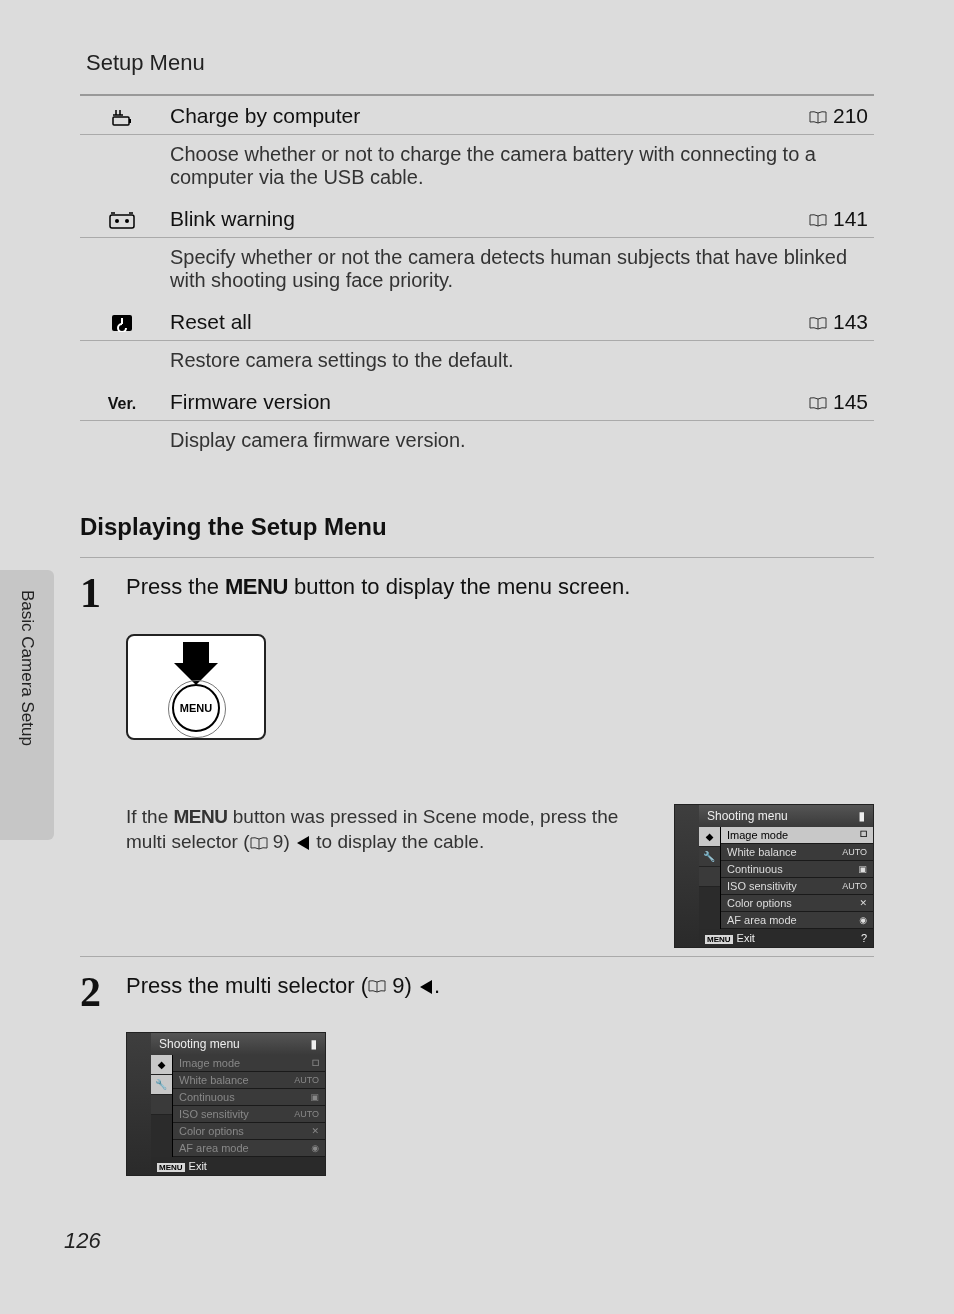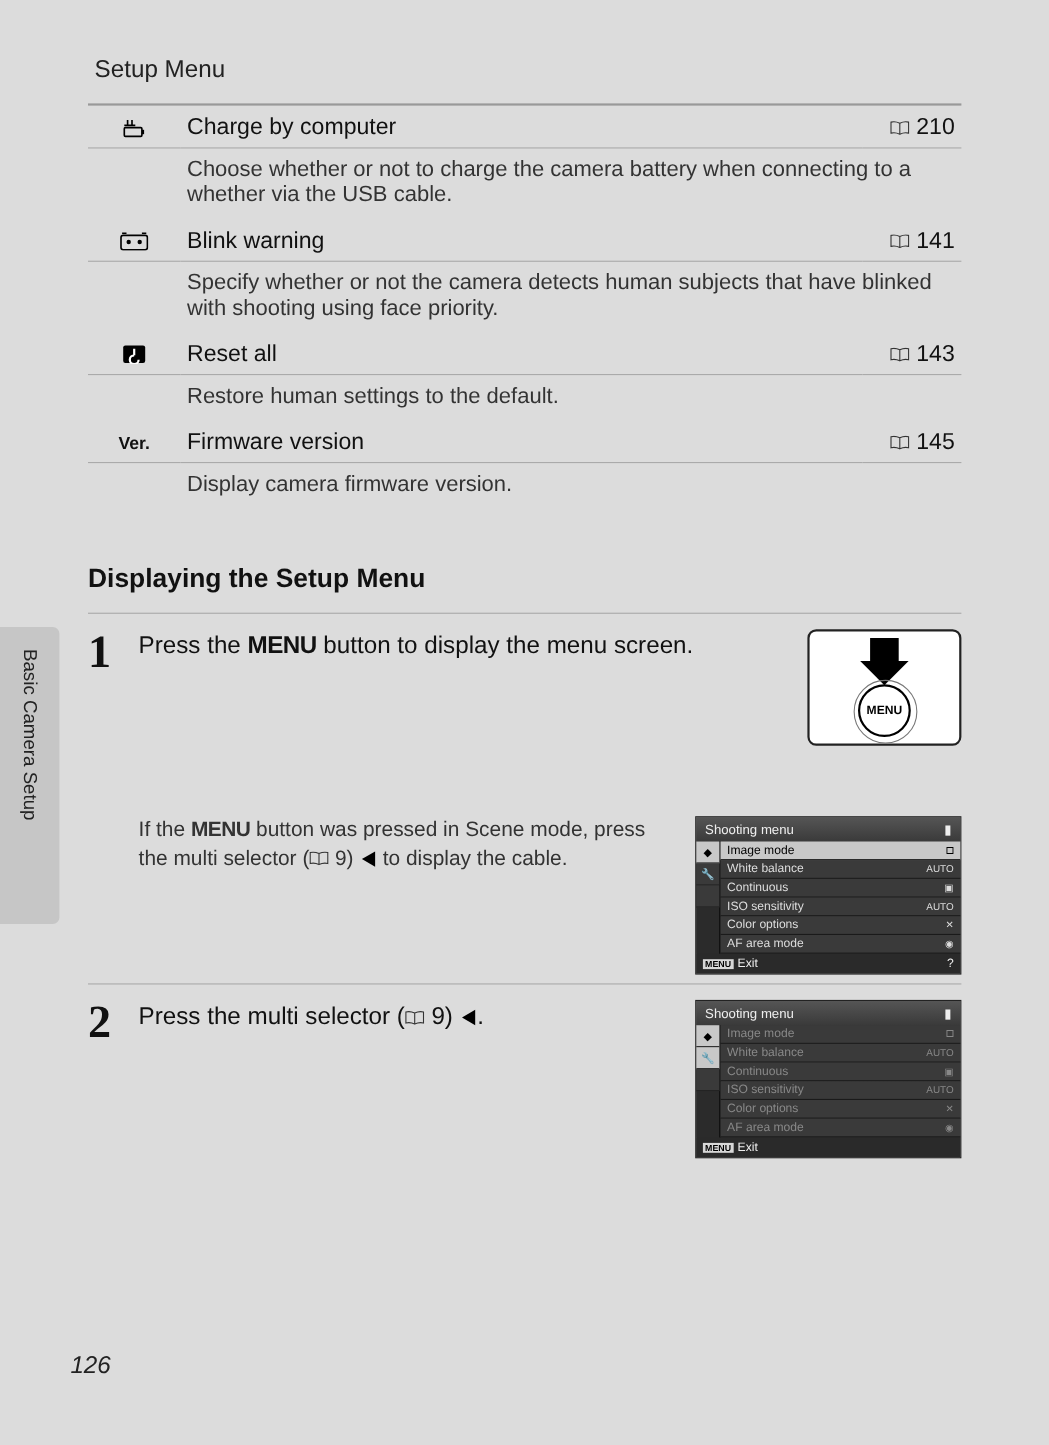--- a/index.html
+++ b/index.html
@@ -63,20 +63,21 @@
     width: 46px;
     line-height: 1;
     font-family: Georgia, "Times New Roman", serif;
     color: #111;
   }
   .step-body { flex: 1; }
   .step-main {
     display: flex;
     gap: 32px;
     align-items: flex-start;
+    flex-direction: column;
   }
   .step-text { flex: 1; font-size: 22px; line-height: 1.35; color: #111; }
   .step-sub { font-size: 20px; font-weight: 300; color: #333; margin-top: 8px; }
   .step-note {
     display: flex;
     gap: 24px;
     align-items: flex-start;
     margin-top: 64px;
   }
   .step-note-text { flex: 1; font-size: 19px; font-weight: 300; color: #333; line-height: 1.35; }
@@ -109,25 +110,26 @@
   }
   .menu-btn-dia .circ::before {
     content: "";
     position: absolute;
     width: 56px; height: 56px;
     border: 1px solid #777;
     border-radius: 50%;
     left: -6px; top: -6px;
   }
   .lcd-screen {
-    width: 242px;
+    width: 200px;
     background: linear-gradient(#3e3e3e, #2a2a2a);
     color: #eee;
     font-size: 12px;
     border: 1px solid #222;
+    padding-left: 24px;
   }
   .lcd-title {
     background: linear-gradient(#555,#3a3a3a);
     padding: 4px 8px;
     font-size: 12px;
     display: flex;
     justify-content: space-between;
     align-items: center;
   }
   .lcd-body { display: flex; }
@@ -235,21 +237,21 @@
         <td class="col-label">Charge by computer</td>
         <td class="col-page">
           <span class="mini-book"><svg width="18" height="13">
                   <path d="M1 1 Q5 0 9 2 Q13 0 17 1 V11 Q13 10 9 12 Q5 10 1 11 Z M9 2 V12" fill="none" stroke="#333" stroke-width="1"></path>
                 </svg></span>
           <span>210</span>
         </td>
       </tr>
       <tr class="desc-row">
         <td></td>
-        <td colspan="2">Choose whether or not to charge the camera battery when connecting to a whether via the USB cable.</td>
+        <td colspan="2">Choose whether or not to charge the camera battery with connecting to a computer via the USB cable.</td>
       </tr>
 
       <tr class="title-row">
         <td class="col-icon">
           <span class="row-icon"><svg width="26" height="18">
                   <rect x="1" y="4" width="24" height="13" rx="2" fill="none" stroke="#000" stroke-width="1.5"></rect>
                   <circle cx="8" cy="10" r="2" fill="#000"></circle>
                   <circle cx="18" cy="10" r="2" fill="#000"></circle>
                   <path d="M2 2 h4 M20 2 h4" stroke="#000" stroke-width="1.5"></path>
                 </svg></span>
@@ -277,21 +279,21 @@
         <td class="col-label">Reset all</td>
         <td class="col-page">
           <span class="mini-book"><svg width="18" height="13">
                   <path d="M1 1 Q5 0 9 2 Q13 0 17 1 V11 Q13 10 9 12 Q5 10 1 11 Z M9 2 V12" fill="none" stroke="#333" stroke-width="1"></path>
                 </svg></span>
           <span>143</span>
         </td>
       </tr>
       <tr class="desc-row">
         <td></td>
-        <td colspan="2">Restore human settings to the default.</td>
+        <td colspan="2">Restore camera settings to the default.</td>
       </tr>
 
       <tr class="title-row">
         <td class="col-icon">
           <span class="ver-badge">Ver.</span>
         </td>
         <td class="col-label">Firmware version</td>
         <td class="col-page">
           <span class="mini-book"><svg width="18" height="13">
                   <path d="M1 1 Q5 0 9 2 Q13 0 17 1 V11 Q13 10 9 12 Q5 10 1 11 Z M9 2 V12" fill="none" stroke="#333" stroke-width="1"></path>

